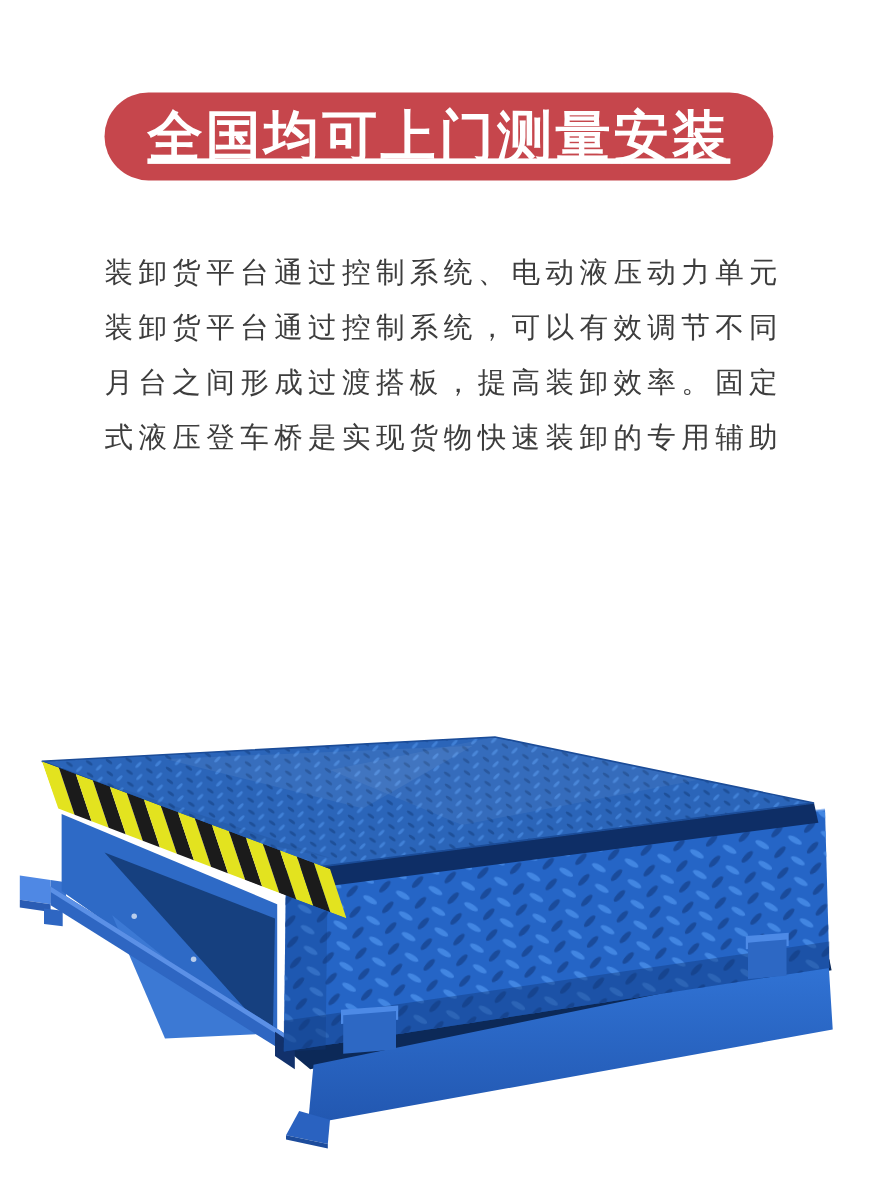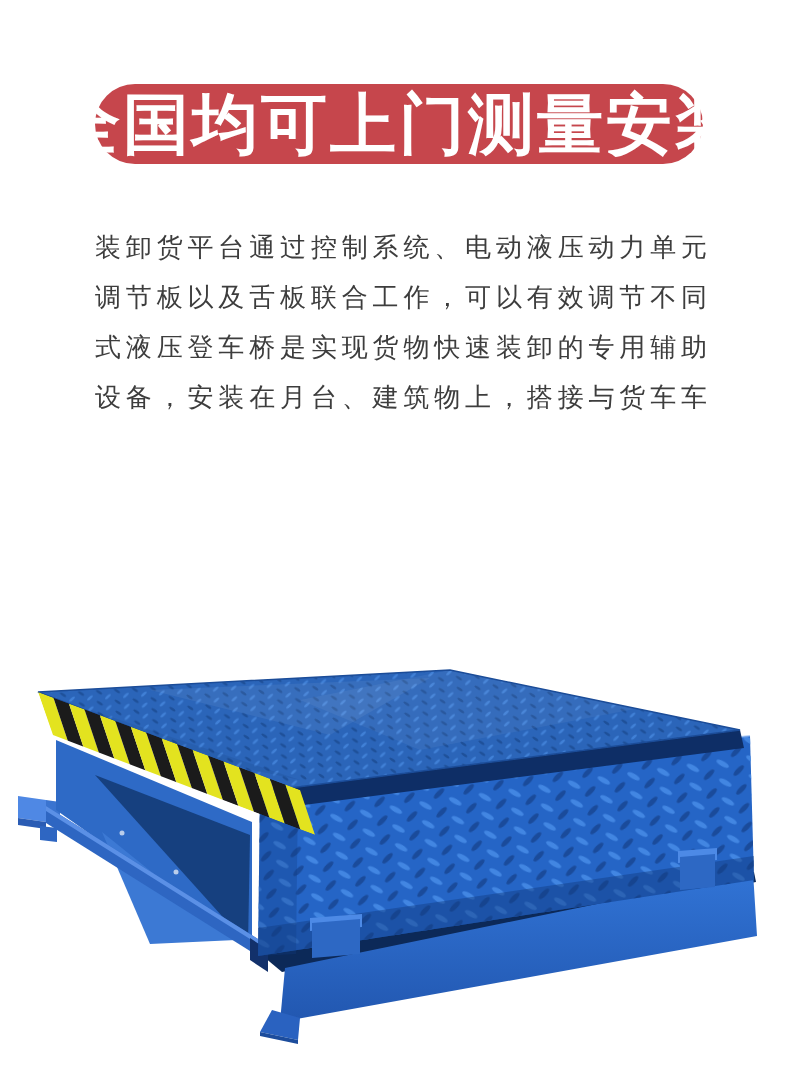--- a/index.html
+++ b/index.html
@@ -7,43 +7,43 @@
     width:800px;height:1079px;position:relative;overflow:hidden;
     background:#ffffff;
     font-family:"Liberation Sans","DejaVu Sans",sans-serif;
   }
   .banner{
     position:absolute;left:95px;top:84px;width:608px;height:80px;
     background:var(--banner-bg,#c6464c);border-radius:40px;
     display:flex;align-items:center;justify-content:center;
   }
   .banner-text{
-    color:var(--banner-fg,#ffffff);font-size:66px;font-weight:700;
-    letter-spacing:3px;line-height:1;white-space:nowrap;
+    color:var(--banner-fg,#ffffff);font-size:50px;font-weight:700;
+    letter-spacing:3px;line-height:1;white-space:nowrap;text-decoration:underline;
   }
   .desc{
     position:absolute;left:95px;top:222px;width:612px;
     color:var(--text-color,#3d3d3d);font-size:26px;font-weight:400;
   }
   .desc .line{height:50px;line-height:50px;white-space:nowrap;overflow:visible}
   .desc .jl{text-align:justify;text-align-last:justify;white-space:normal;height:50px;overflow:hidden}
   .photo{position:absolute;left:0;top:630px;width:800px;height:449px}
 </style>
 </head>
 <body style="--banner-bg: #c6464c; --banner-fg: #ffffff; --text-color: #3d3d3d;">
 
 <div class="banner">
   <span class="banner-text">全国均可上门测量安装</span>
 </div>
 
 <div class="desc">
   <div class="line jl">装卸货平台通过控制系统、电动液压动力单元</div>
-  <div class="line jl">调节板以及舌板联合工作，可以有效调节不同</div>
+  <div class="line jl">装卸货平台通过控制系统，可以有效调节不同</div>
+  <div class="line jl">月台之间形成过渡搭板，提高装卸效率。固定</div>
   <div class="line jl">式液压登车桥是实现货物快速装卸的专用辅助</div>
-  <div class="line jl">设备，安装在月台、建筑物上，搭接与货车车</div>
 </div>
 
 <svg class="photo" viewBox="0 0 800 449" role="img">
   <defs>
     <pattern id="pt" width="18" height="11" patternUnits="userSpaceOnUse" patternTransform="rotate(-4)">
       <ellipse cx="4.5" cy="3" rx="3.6" ry="1.3" transform="rotate(40 4.5 3)" fill="#1e5099"></ellipse>
       <ellipse cx="13" cy="8" rx="3.6" ry="1.3" transform="rotate(-40 13 8)" fill="#4080d6"></ellipse>
     </pattern>
     <pattern id="pp" width="30" height="19" patternUnits="userSpaceOnUse" patternTransform="rotate(-8)">
       <ellipse cx="7" cy="5" rx="7" ry="2.6" transform="rotate(38 7 5)" fill="#4286e2"></ellipse>

